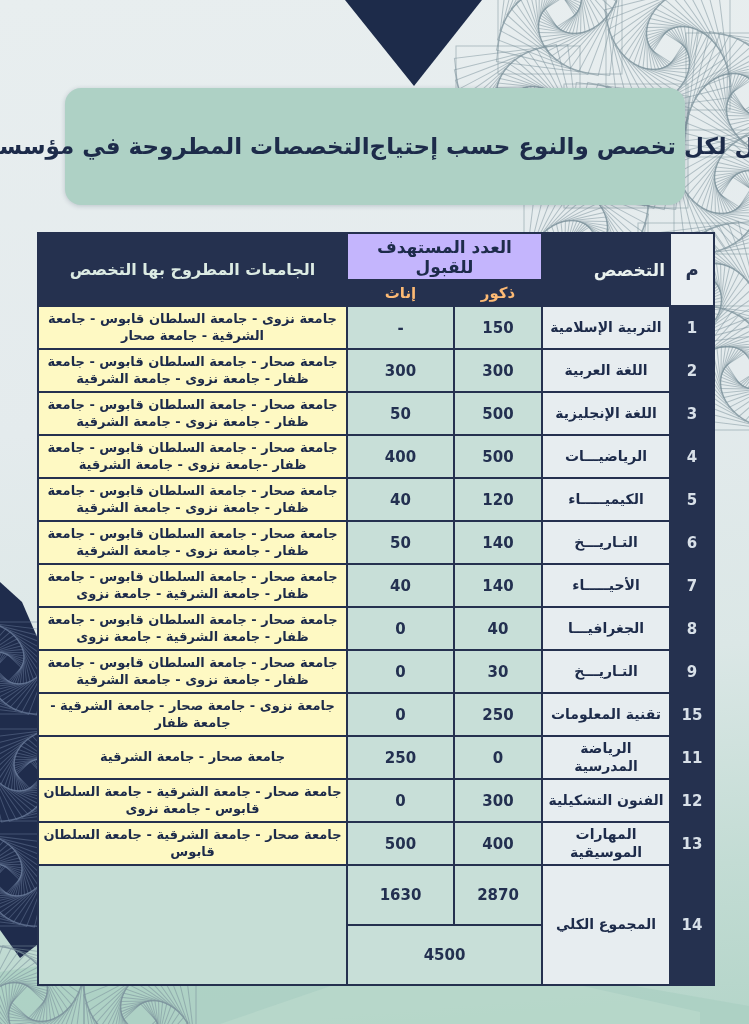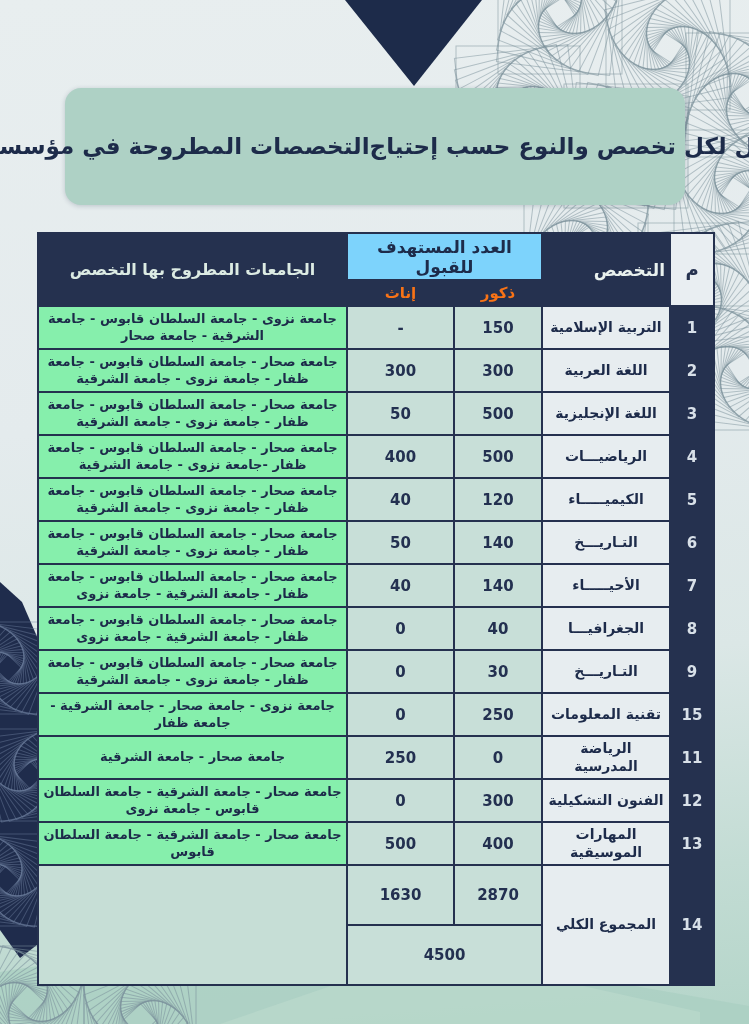--- a/index.html
+++ b/index.html
@@ -22,28 +22,28 @@
     border-collapse:collapse;table-layout:fixed;
   }
   td,th{border:2px solid #25314f;padding:0 4px;text-align:center;vertical-align:middle;font-weight:bold;overflow:hidden;}
   tr.hdr-top{height:47px;}
   tr.hdr-sub{height:26px;}
   #table-body tr{height:43px;}
   #total-body tr{height:60px;}
 
   .h-navy{background:#25314f;color:#e9f1ee;font-size:17px;text-align:right;}
   .h-uni{background:#25314f;color:#dcebe3;font-size:16px;}
-  .h-light{background:#7dd3fc;color:#1d2b4a;font-size:17px;}
+  .h-light{background:#c4b5fd;color:#1d2b4a;font-size:17px;}
   .h-idx{background:#e9eef2;color:#25314f;font-size:18px;}
-  .h-sub{background:#25314f;color:#f97316;font-size:15px;}
+  .h-sub{background:#25314f;color:#fdba74;font-size:15px;}
 
   .c-idx{background:#25314f;color:#d8e0e8;font-size:15px;font-weight:600;}
   .c-spec{background:#e7edf0;color:#1d2b4a;font-size:14px;line-height:1.25;}
   .c-num{background:#c8dfd8;color:#233050;font-size:15px;font-weight:600;}
-  .c-uni{background:#86efac;color:#1d2b4a;font-size:13px;line-height:1.3;}
+  .c-uni{background:#fef9c3;color:#1d2b4a;font-size:13px;line-height:1.3;}
   .t-empty{background:#c6ded6;}
 </style>
 </head>
 <body>
 
 <svg id="deco" xmlns="http://www.w3.org/2000/svg" viewBox="0 0 749 1024">
   <polygon points="0,1024 0,972 200,940 520,966 749,1006 749,1024" fill="#abd0c3" opacity="0.85"></polygon>
   <polygon points="220,1024 430,952 700,1012 700,1024" fill="#bcdacd" opacity="0.6"></polygon>
   <polygon points="345,0 482,0 414,86" fill="#1d2b4a"></polygon>
   <polygon points="0,582 22,602 48,662 46,938 20,958 0,930" fill="#1f2c4c"></polygon>

